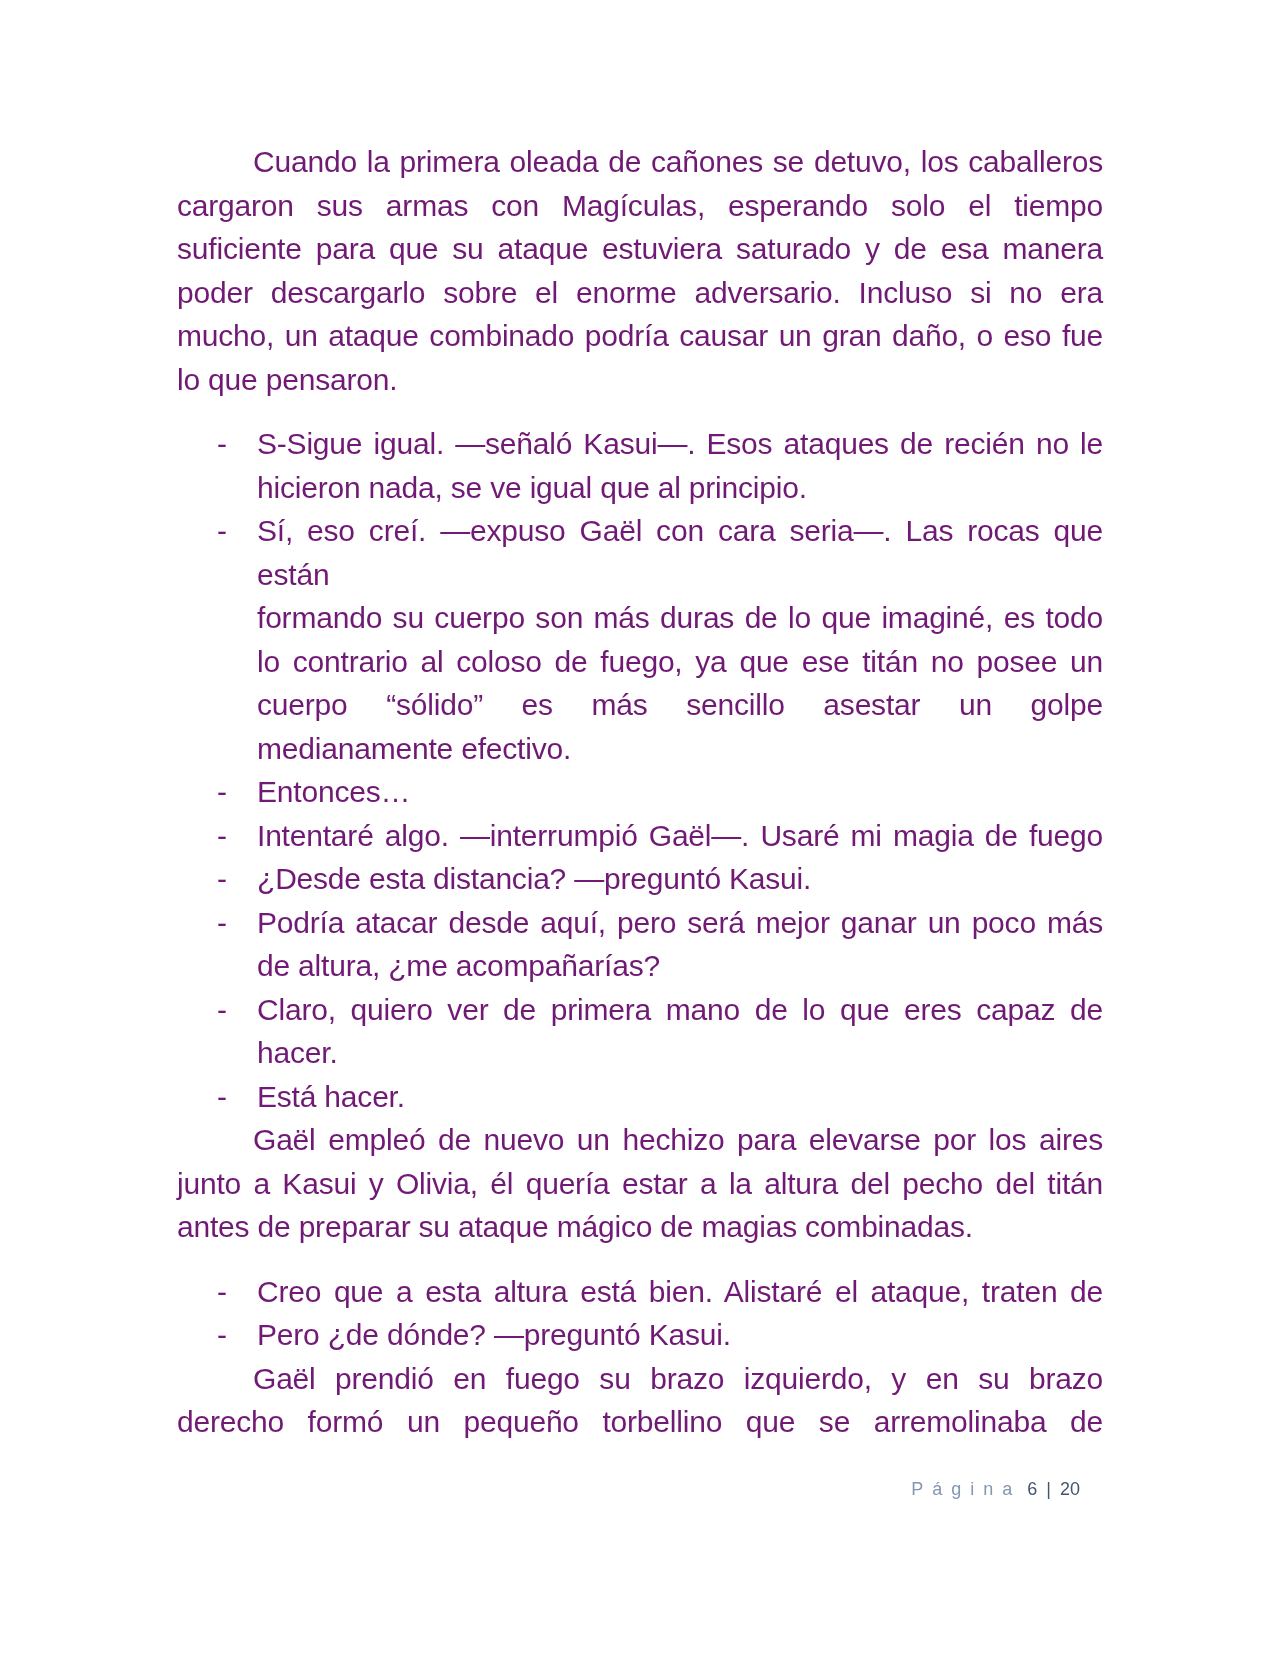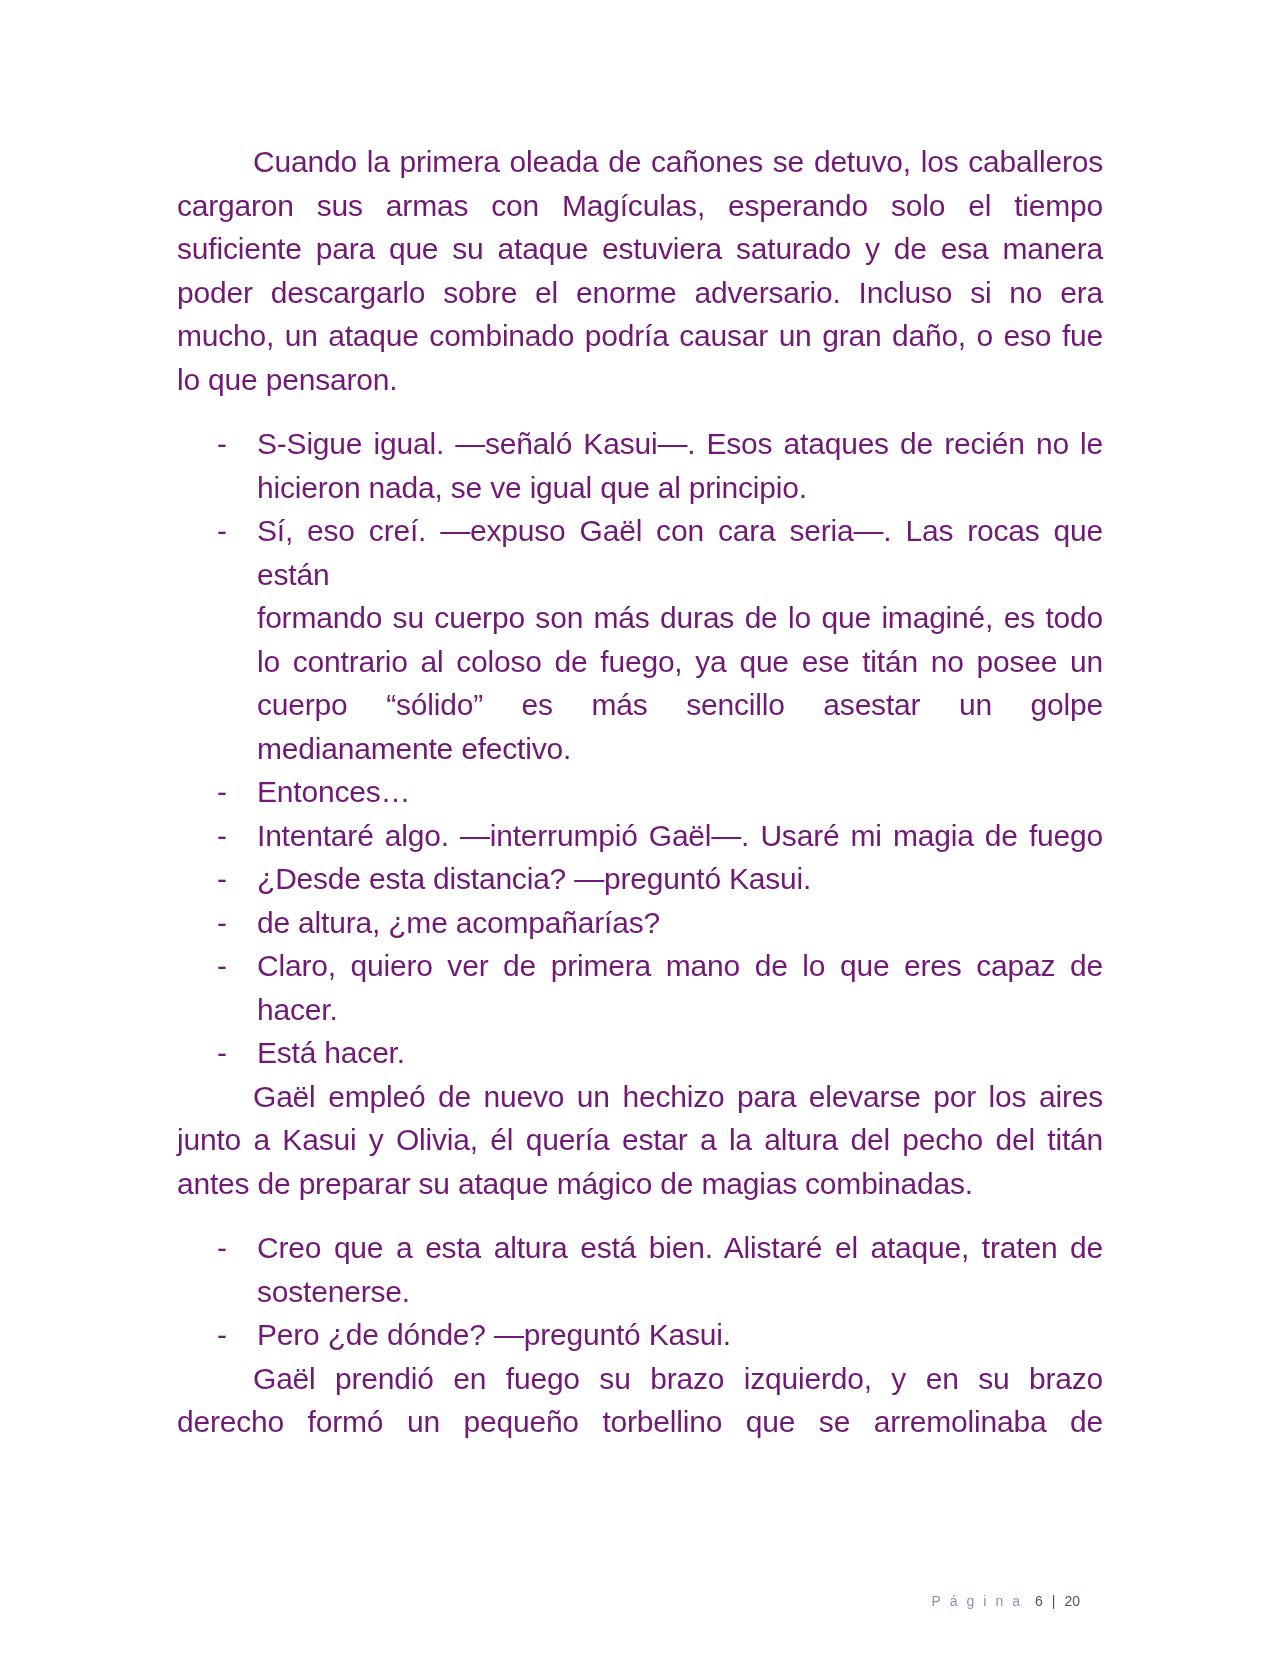--- a/index.html
+++ b/index.html
@@ -36,23 +36,23 @@
     min-height: 43.5px;
   }
   .text-line.j {
     text-align: justify;
     text-align-last: justify;
     word-spacing: -1.5px;
   }
   .text-line.ind { text-indent: 76px; }
   .footer {
     position: absolute;
-    top: 1584px;
+    top: 1472px;
     right: 200px;
-    font-size: 14px;
+    font-size: 18px;
     line-height: 34px;
     white-space: nowrap;
   }
   .footer .label {
     letter-spacing: 9px;
     margin-right: 6px;
   }
   .footer .sep { margin: 0 9px; }
 </style>
 </head>
@@ -89,20 +89,21 @@
         <div class="list-item">
           <span class="dash">-</span>
           <div class="text-line j">Intentaré algo. —interrumpió Gaël—. Usaré mi magia de fuego</div>
         </div>
         <div class="list-item">
           <span class="dash">-</span>
           <div class="text-line">¿Desde esta distancia? —preguntó Kasui.</div>
         </div>
         <div class="list-item">
           <span class="dash">-</span>
+          <div class="text-line j">Podría atacar desde aquí, pero será mejor ganar un poco más</div>
           <div class="text-line">de altura, ¿me acompañarías?</div>
         </div>
         <div class="list-item">
           <span class="dash">-</span>
           <div class="text-line j">Claro, quiero ver de primera mano de lo que eres capaz de</div>
           <div class="text-line">hacer.</div>
         </div>
         <div class="list-item">
           <span class="dash">-</span>
           <div class="text-line">Está hacer.</div>
@@ -110,21 +111,20 @@
       </div>
       <div class="block-paragraph">
         <div class="text-line j ind">Gaël empleó de nuevo un hechizo para elevarse por los aires</div>
         <div class="text-line j">junto a Kasui y Olivia, él quería estar a la altura del pecho del titán</div>
         <div class="text-line">antes de preparar su ataque mágico de magias combinadas.</div>
       </div>
       <div class="block-list">
         <div class="list-item">
           <span class="dash">-</span>
           <div class="text-line j">Creo que a esta altura está bien. Alistaré el ataque, traten de</div>
-          <div class="text-line">sostenerse.</div>
         </div>
         <div class="list-item">
           <span class="dash">-</span>
           <div class="text-line">Pero ¿de dónde? —preguntó Kasui.</div>
         </div>
       </div>
       <div class="block-paragraph">
         <div class="text-line j ind">Gaël prendió en fuego su brazo izquierdo, y en su brazo</div>
         <div class="text-line j">derecho formó un pequeño torbellino que se arremolinaba de</div>
       </div>

